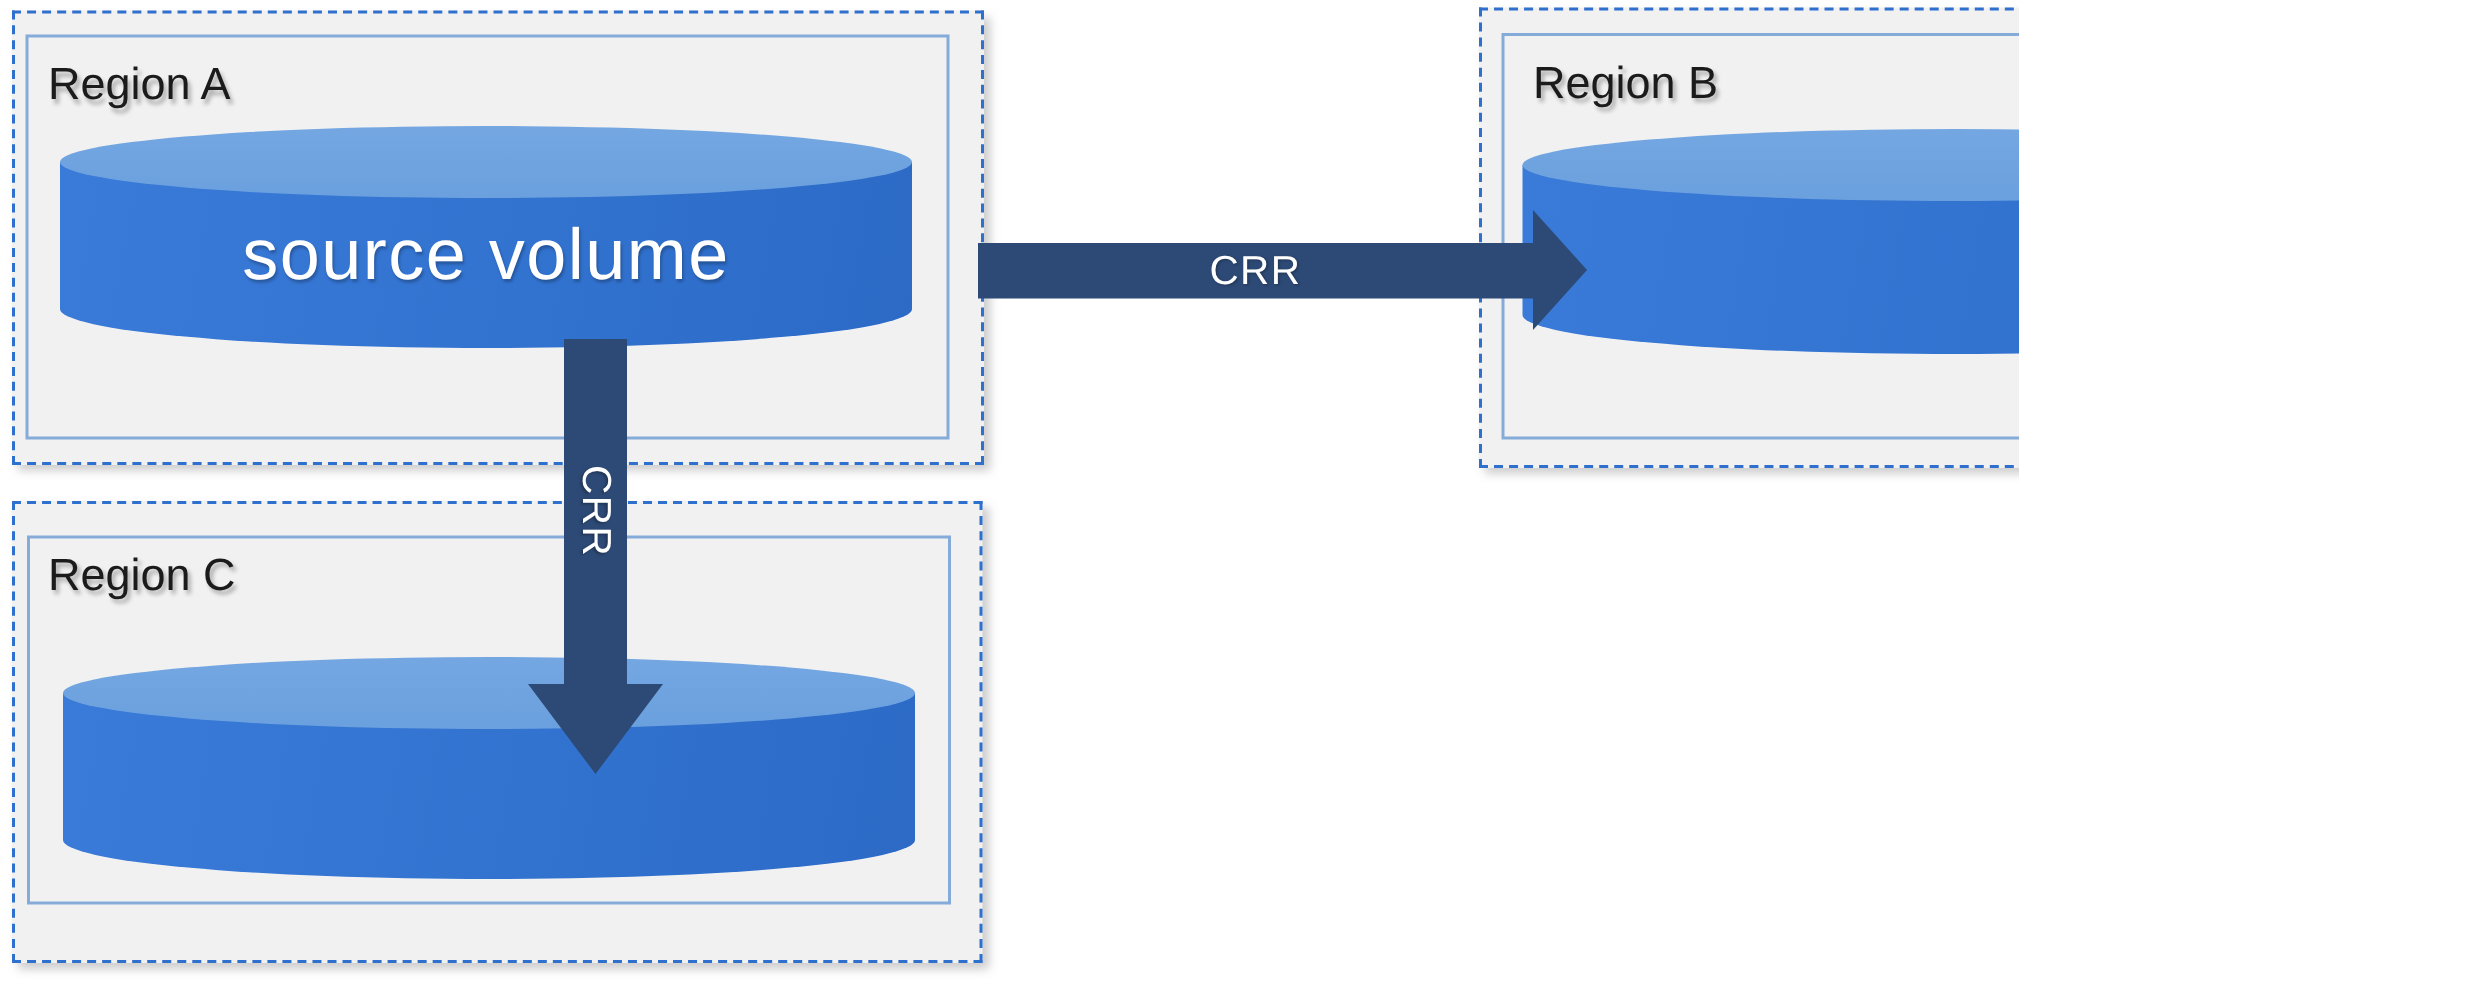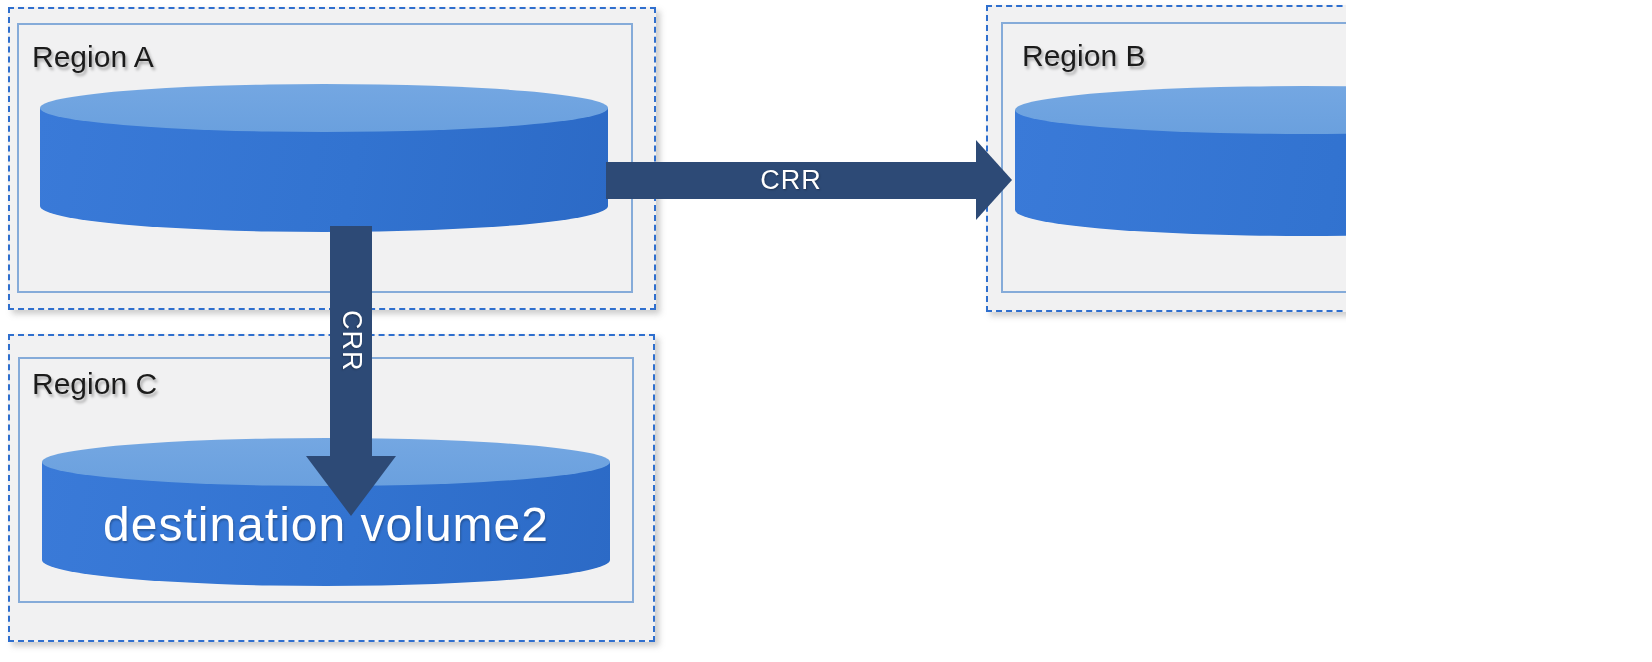--- a/index.html
+++ b/index.html
@@ -74,21 +74,21 @@
   .cyl-label{
     position:absolute;left:0;right:0;top:24px;bottom:0;
     display:flex;align-items:center;justify-content:center;
     font-size:48px;font-weight:300;letter-spacing:1px;
     color:var(--volume-text);
     text-shadow:1px 2px 2px rgba(0,0,0,0.25);
     white-space:nowrap;
   }
 
   
-  .arrow-part{position:absolute;z-index:4;}
+  .arrow-part{position:absolute;z-index:4;margin-left:46px;}
   .arrow-h-shaft{
     left:606px;top:162px;width:370px;height:37px;
     background:var(--arrow);
     display:flex;align-items:center;justify-content:center;
   }
   .arrow-h-head{
     left:976px;top:140px;width:0;height:0;
     border-top:40px solid transparent;
     border-bottom:40px solid transparent;
     border-left:36px solid var(--arrow);
@@ -130,31 +130,31 @@
   </div>
 
   <div class="region region-c">
     <div class="region-inner"></div>
     <div class="region-label">Region C</div>
   </div>
 
   <div class="cyl cyl-a">
     <div class="cyl-body"></div>
     <div class="cyl-top"></div>
+    <div class="cyl-label">source volume</div>
   </div>
 
   <div class="cyl cyl-b">
     <div class="cyl-body"></div>
     <div class="cyl-top"></div>
   </div>
 
   <div class="cyl cyl-c">
     <div class="cyl-body"></div>
     <div class="cyl-top"></div>
-    <div class="cyl-label">destination volume2</div>
   </div>
 
   <div class="arrow-part arrow-h-shaft">
     <span class="arrow-label">CRR</span>
   </div>
   <div class="arrow-part arrow-h-head"></div>
 
   <div class="arrow-part arrow-v-shaft">
     <span class="arrow-label arrow-label-vertical">CRR</span>
   </div>

